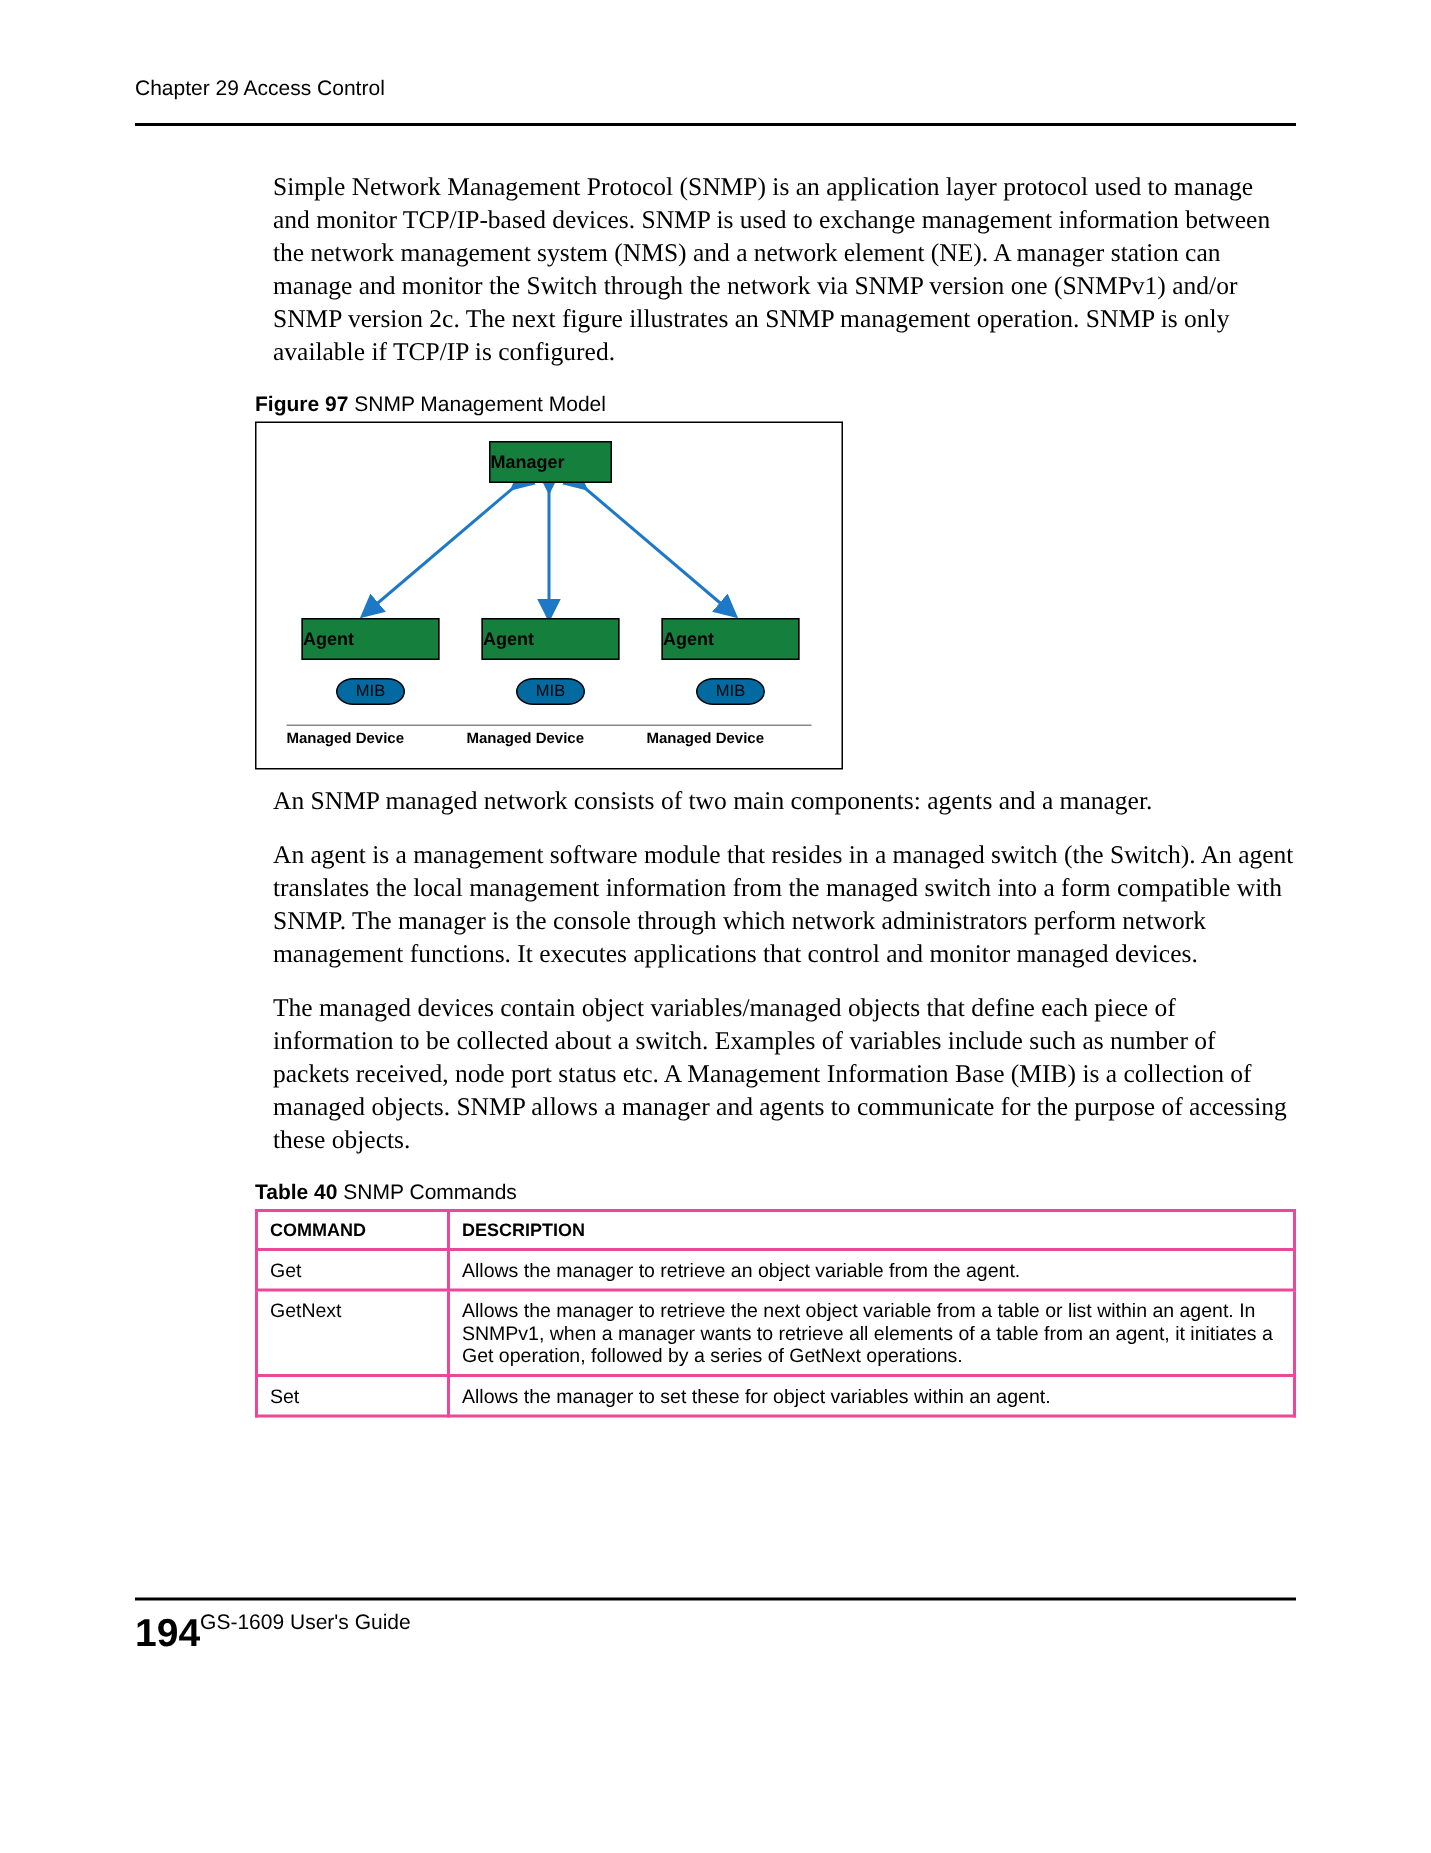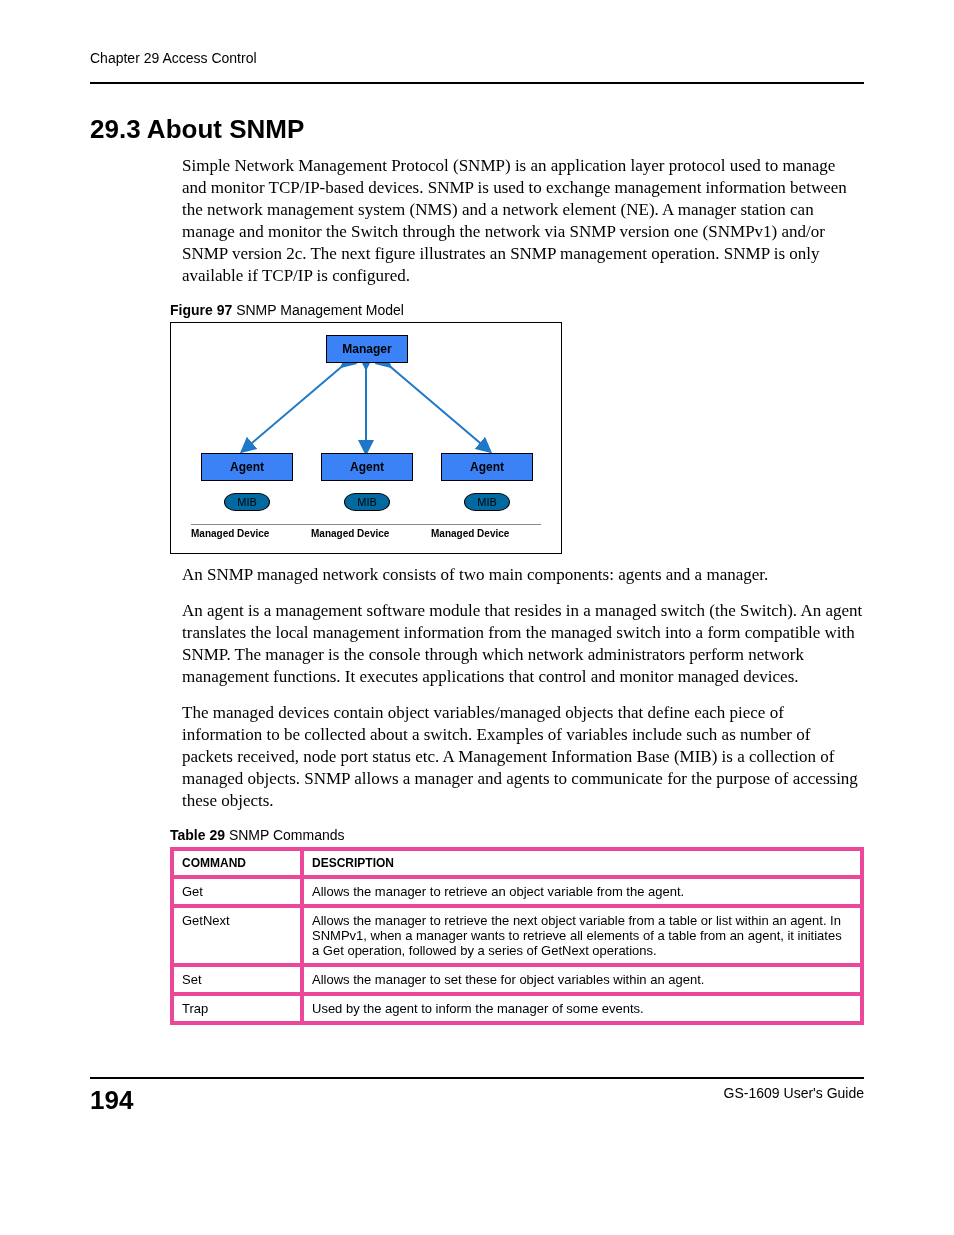--- a/index.html
+++ b/index.html
@@ -47,23 +47,22 @@
     height: 230px;
     position: relative;
     background: #fff;
     margin-bottom: 10px;
   }
   .node {
     border: 1px solid #000;
     font-family: Arial, Helvetica, sans-serif;
     font-weight: bold;
     font-size: 12px;
-    text-align: center;
-    position: absolute;
-    background: #3b82f6;
+    position: absolute;
+    background: #15803d;
     padding: 6px 0;
   }
   .mib {
     border: 1px solid #000;
     border-radius: 50%/100%;
     font-family: Arial, Helvetica, sans-serif;
     font-size: 11px;
     text-align: center;
     position: absolute;
     width: 44px;
@@ -90,55 +89,53 @@
     margin: 5px 0 2px 0;
   }
   table.snmp-table {
     border-collapse: collapse;
     width: 100%;
     font-family: Arial, Helvetica, sans-serif;
     font-size: 13px;
     margin-top: 2px;
   }
   table.snmp-table th, table.snmp-table td {
-    border: 4px solid #ec4899;
+    border: 2px solid #ec4899;
     padding: 5px 8px;
     text-align: left;
     vertical-align: top;
   }
   table.snmp-table th {
     font-weight: bold;
     font-size: 12px;
   }
   .footer {
-    margin-top: 52px;
+    margin-top: 120px;
     border-top: 2px solid #000;
     padding-top: 6px;
     display: flex;
-    justify-content: space-between;
     align-items: flex-start;
     font-family: Arial, Helvetica, sans-serif;
   }
   .page-num {
     font-size: 26px;
     font-weight: bold;
   }
   .guide-name {
     font-size: 14px;
   }
 </style>
 </head>
 <body>
 
 <div class="page">
   <div class="header-area">
     <span>Chapter 29 Access Control</span>
   </div>
 
-  <h1 class="section-heading">29.3  About SNMP</h1>
 
   <div class="body-text">
     <p class="para">Simple Network Management Protocol (SNMP) is an application layer protocol used to manage and monitor TCP/IP-based devices. SNMP is used to exchange management information between the network management system (NMS) and a network element (NE). A manager station can manage and monitor the Switch through the network via SNMP version one (SNMPv1) and/or SNMP version 2c. The next figure illustrates an SNMP management operation. SNMP is only available if TCP/IP is configured.</p>
 
     <div class="caption">
       <b>Figure 97</b><span>   SNMP Management Model</span>
     </div>
 
     <div class="figure-box">
       <svg class="arrows" viewBox="0 0 390 230">
@@ -166,21 +163,21 @@
       <div class="md-label" style="left:20px; top:205px;">Managed Device</div>
       <div class="md-label" style="left:140px; top:205px;">Managed Device</div>
       <div class="md-label" style="left:260px; top:205px;">Managed Device</div>
     </div>
 
     <p class="para">An SNMP managed network consists of two main components: agents and a manager.</p>
     <p class="para">An agent is a management software module that resides in a managed switch (the Switch). An agent translates the local management information from the managed switch into a form compatible with SNMP. The manager is the console through which network administrators perform network management functions. It executes applications that control and monitor managed devices.</p>
     <p class="para">The managed devices contain object variables/managed objects that define each piece of information to be collected about a switch. Examples of variables include such as number of packets received, node port status etc. A Management Information Base (MIB) is a collection of managed objects. SNMP allows a manager and agents to communicate for the purpose of accessing these objects.</p>
 
     <div class="caption">
-      <b>Table 29</b><span>   SNMP Commands</span>
+      <b>Table 40</b><span>   SNMP Commands</span>
     </div>
 
     <table class="snmp-table">
       <thead>
         <tr>
           <th style="width:110px;">COMMAND</th>
           <th>DESCRIPTION</th>
         </tr>
       </thead>
       <tbody>
@@ -188,24 +185,20 @@
           <td>Get</td>
           <td>Allows the manager to retrieve an object variable from the agent.</td>
         </tr>
         <tr>
           <td>GetNext</td>
           <td>Allows the manager to retrieve the next object variable from a table or list within an agent. In SNMPv1, when a manager wants to retrieve all elements of a table from an agent, it initiates a Get operation, followed by a series of GetNext operations.</td>
         </tr>
         <tr>
           <td>Set</td>
           <td>Allows the manager to set these for object variables within an agent.</td>
-        </tr>
-        <tr>
-          <td>Trap</td>
-          <td>Used by the agent to inform the manager of some events.</td>
         </tr>
       </tbody>
     </table>
   </div>
 
   <div class="footer">
     <div class="page-num">194</div>
     <div class="guide-name">GS-1609 User's Guide</div>
   </div>
 </div>

